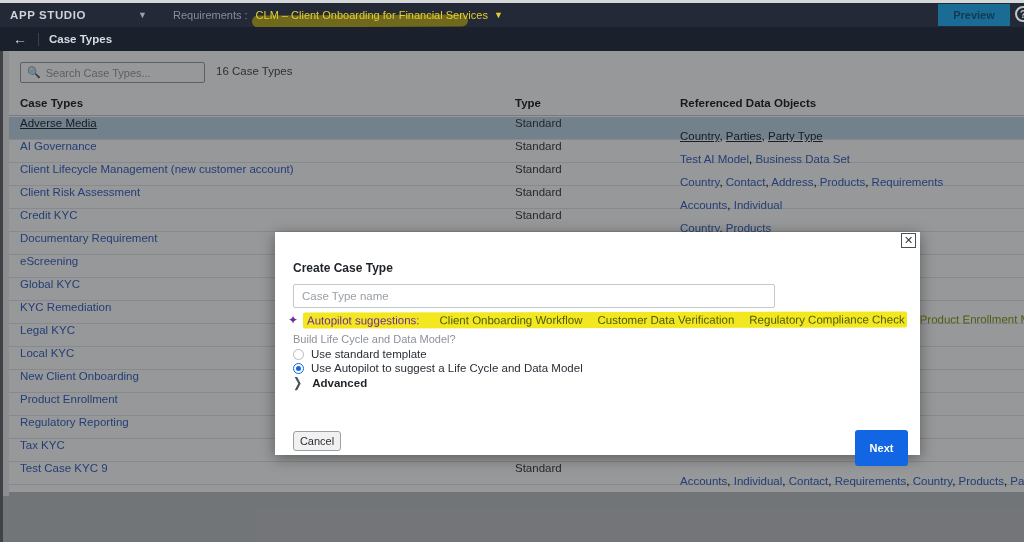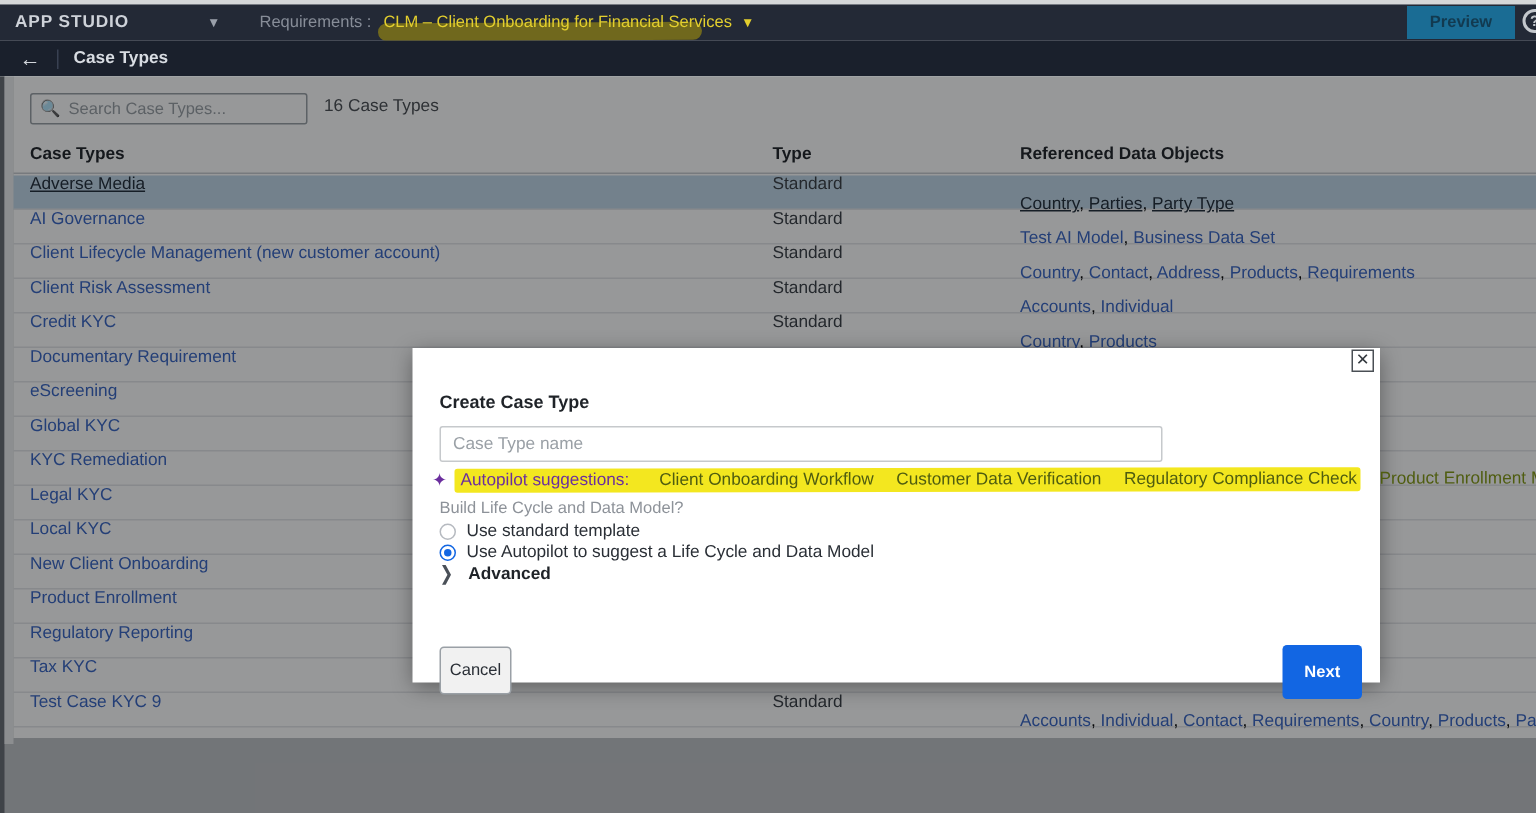--- a/index.html
+++ b/index.html
@@ -69,21 +69,21 @@
   .radio-row { display:flex; align-items:flex-end; height:14px; margin-bottom:0; cursor:pointer; }
   .radio-circle { width:11px; height:11px; border:1px solid #b6bac0; border-radius:50%; margin-right:7px; position:relative; flex:none; }
   .radio-row.checked .radio-circle { border-color:var(--next-blue); }
   .radio-row.checked .radio-circle::after { content:""; position:absolute; left:2px; top:2px; width:5px; height:5px; border-radius:50%; background:var(--next-blue); }
   .radio-label { color:#2a2f36; font-size:11.5px; }
 
   .advanced { position:absolute; left:18px; top:144px; display:flex; align-items:center; cursor:pointer; }
   .adv-chev { color:#4a5058; font-size:11px; margin-right:10px; transform:scaleY(1.2); }
   .adv-label { font-weight:bold; color:#1f2328; font-size:11.5px; }
 
-  .cancel-btn { position:absolute; left:18px; top:199px; width:48px; height:32px; background:#f1f1f1; border:1px solid #9aa0a6; border-radius:3px; font-size:11px; color:#2a2f36; cursor:pointer; font-family:"Liberation Sans",sans-serif; }
+  .cancel-btn { position:absolute; left:18px; top:199px; width:48px; height:20px; background:#f1f1f1; border:1px solid #9aa0a6; border-radius:3px; font-size:11px; color:#2a2f36; cursor:pointer; font-family:"Liberation Sans",sans-serif; }
   .next-btn { position:absolute; right:12px; top:198px; width:53px; height:36px; background:var(--next-blue); border:none; border-radius:3px; color:#fff; font-weight:bold; font-size:11px; cursor:pointer; font-family:"Liberation Sans",sans-serif; }
 </style>
 </head>
 <body>
 
 <div class="top-strip"></div>
 
 <div class="topbar">
   <span class="logo">APP STUDIO</span>
   <span class="chev">▼</span>

